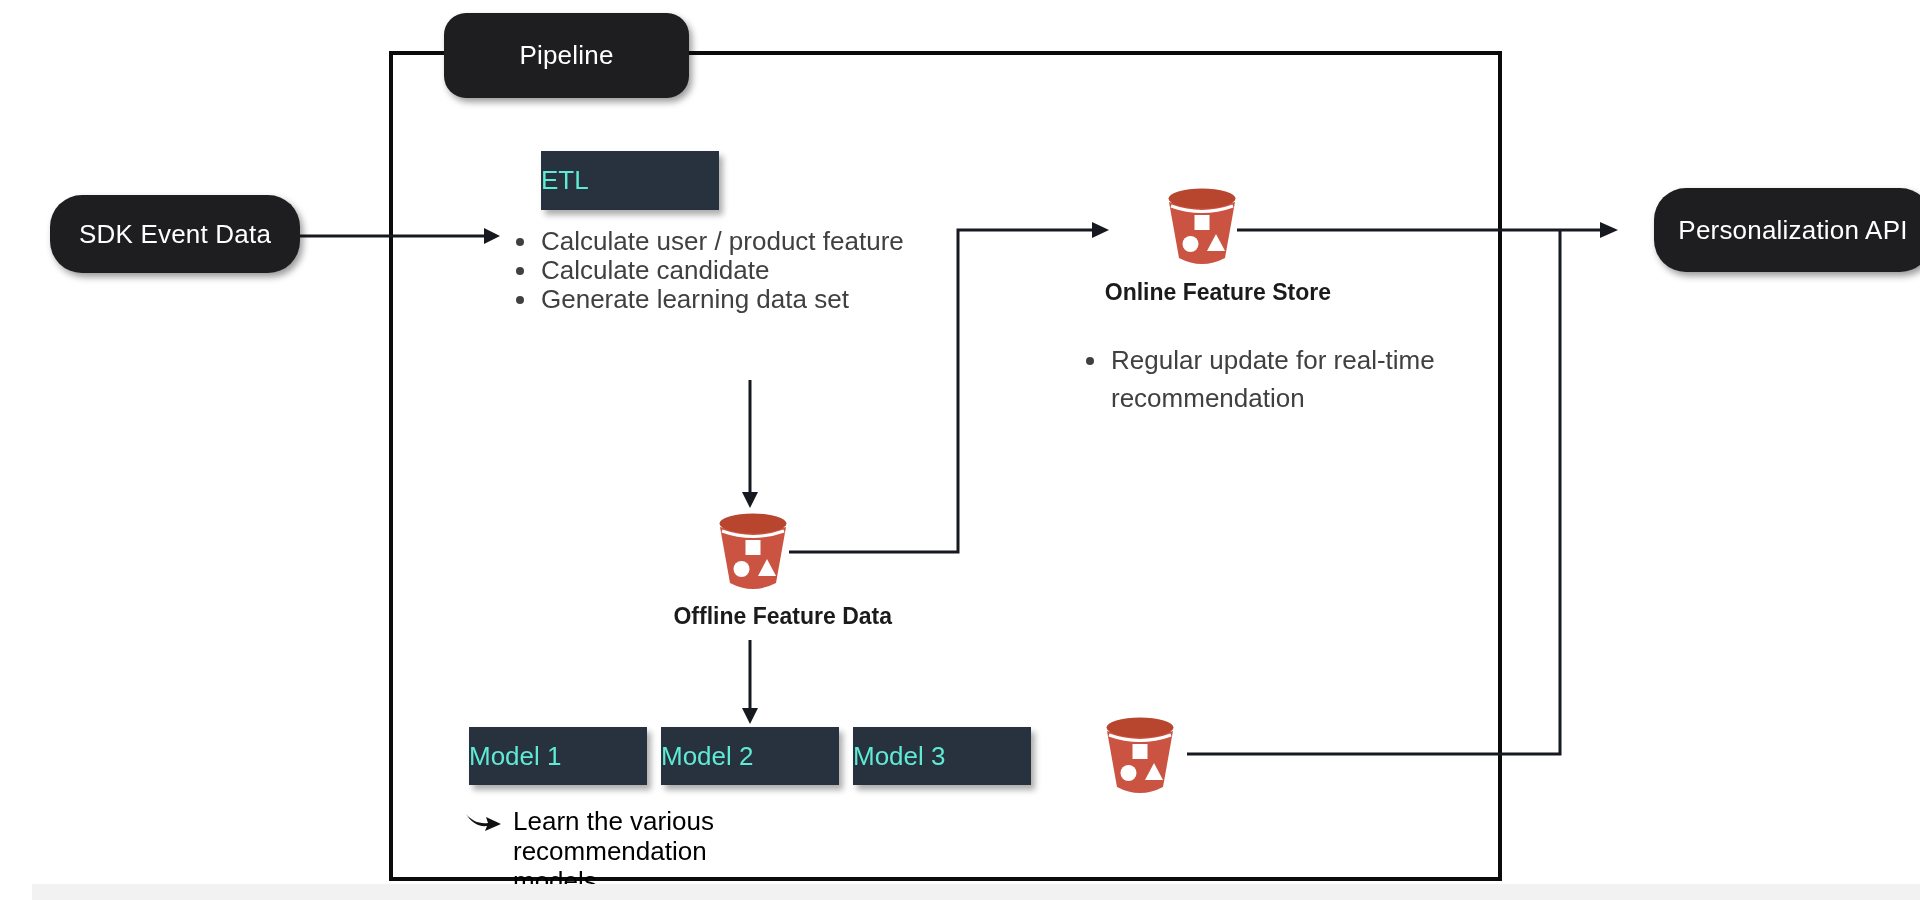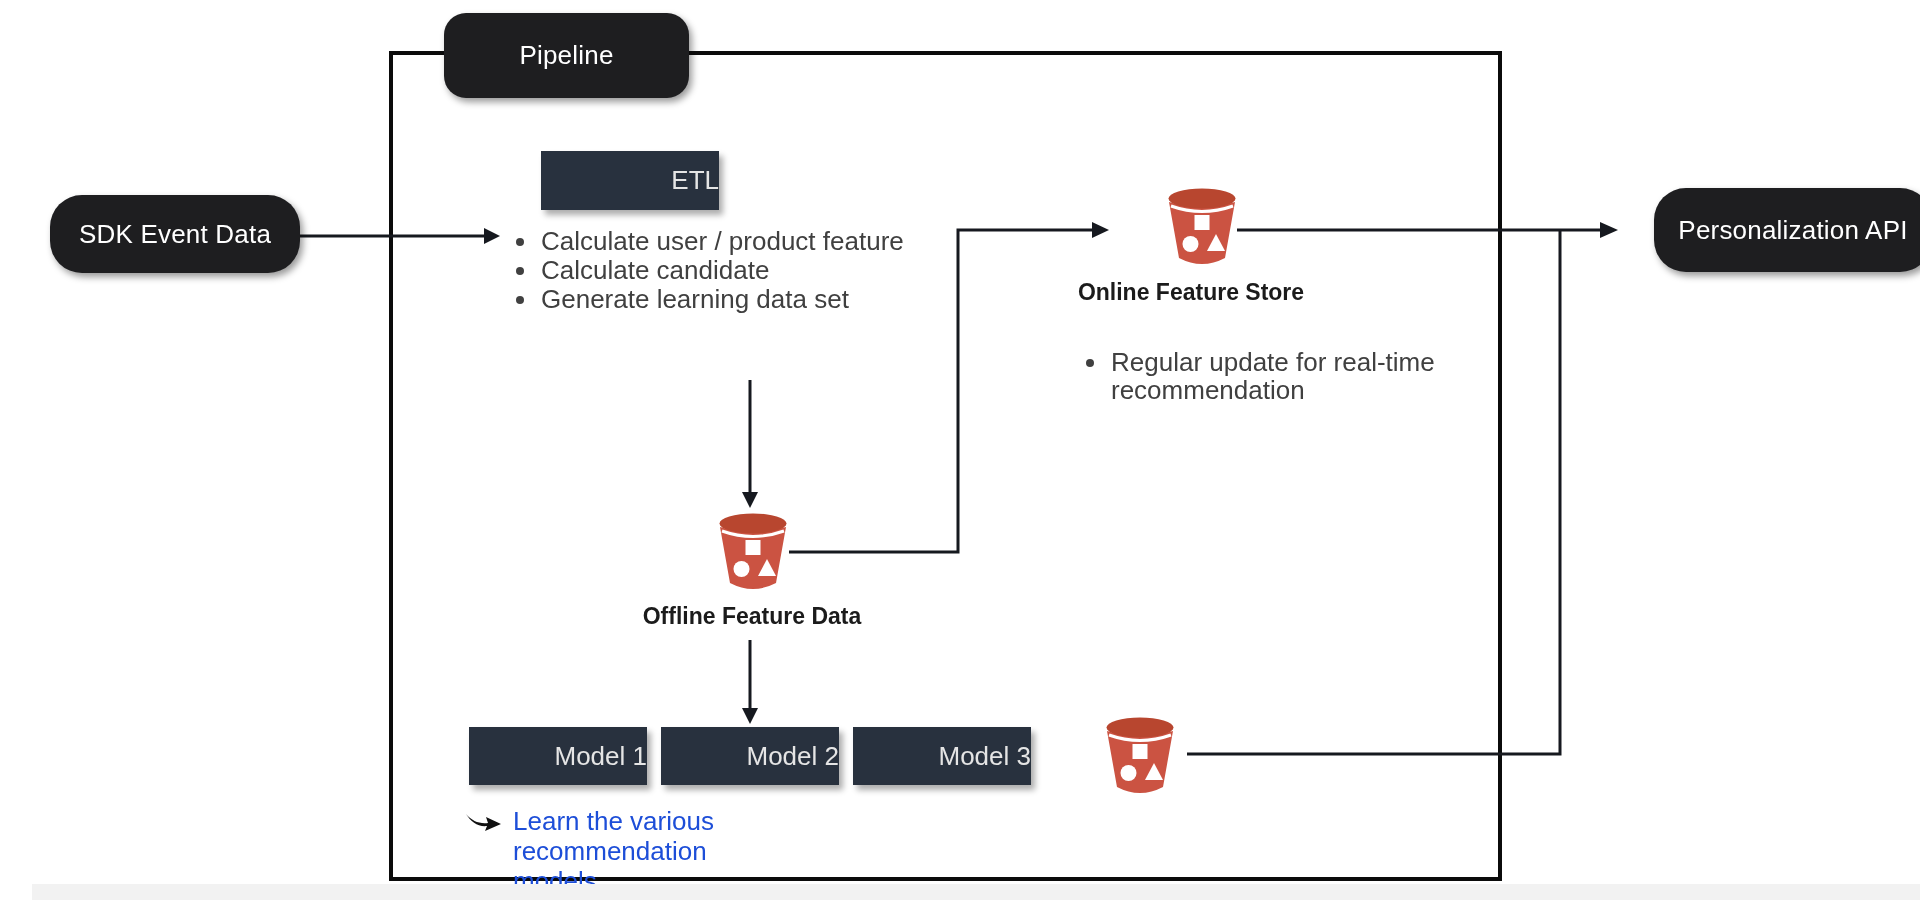--- a/index.html
+++ b/index.html
@@ -12,38 +12,38 @@
     border:4px solid #0b0b0b;box-sizing:border-box;background:transparent;
   }
   .connector-layer{position:absolute;left:0;top:0;width:1920px;height:900px;}
   .dark-box{
     position:absolute;background:#1e1e20;color:#ffffff;
     display:flex;align-items:center;justify-content:center;
     font-size:26px;font-weight:500;letter-spacing:.2px;
     border-radius:32px;box-shadow:3px 4px 7px rgba(0,0,0,.40);
   }
   .navy-box{
-    position:absolute;background:#28313e;color:#e5e5e5;
-    display:flex;align-items:center;justify-content:flex-end;
+    position:absolute;background:#28313e;color:#5eead4;
+    display:flex;align-items:center;justify-content:flex-start;
     font-size:26px;font-weight:500;
     box-shadow:4px 5px 6px rgba(0,0,0,.32);
   }
   .bullets{
     position:absolute;margin:0;list-style:disc outside;
     font-size:26px;line-height:29px;color:#404040;
   }
   .bullets li{padding-left:2px;}
   .store-label{
-    position:absolute;width:280px;text-align:center;
+    position:absolute;width:280px;text-align:right;
     font-size:23px;font-weight:bold;color:#1b1b1b;line-height:28px;
   }
   .bucket{position:absolute;}
   .annotation-text{
     position:absolute;left:481px;top:806px;width:282px;
-    font-size:26px;line-height:30px;color:#1d4ed8;
+    font-size:26px;line-height:30px;color:#000000;
   }
   .annotation-glyph{position:absolute;left:434px;top:810px;}
   .bottom-strip{position:absolute;left:0;top:884px;width:1920px;height:16px;background:#f2f2f2;}
 </style>
 </head>
 <body>
 
 <div class="canvas">
 
   <div class="pipeline-border"></div>
@@ -95,21 +95,21 @@
 
   <svg class="bucket" style="left:1135px;top:187px;" width="70" height="80" viewBox="0 0 70 80">
     <path d="M2,15 Q35,25 68,15 L58,71 Q35,83 12,71 Z" fill="#cb5342"></path>
     <ellipse cx="35" cy="11.5" rx="33.5" ry="10" fill="#b8462f"></ellipse>
     <path d="M4,19 Q35,30 66,19" stroke="#ffffff" stroke-width="3" fill="none"></path>
     <rect x="27.5" y="28" width="15" height="15" fill="#ffffff"></rect>
     <circle cx="23.5" cy="57" r="8" fill="#ffffff"></circle>
     <polygon points="40,64 58,64 49,47" fill="#ffffff"></polygon>
   </svg>
   <div class="store-label" style="left:1019px;top:278px;">Online Feature Store</div>
-  <ul class="bullets" style="left:1053px;top:348px;width:350px;padding-left:24px;line-height:28px;">
+  <ul class="bullets" style="left:1053px;top:341px;width:350px;padding-left:24px;line-height:38px;">
     <li>Regular update for real-time recommendation</li>
   </ul>
 
   <svg class="bucket" style="left:686px;top:512px;" width="70" height="80" viewBox="0 0 70 80">
     <path d="M2,15 Q35,25 68,15 L58,71 Q35,83 12,71 Z" fill="#cb5342"></path>
     <ellipse cx="35" cy="11.5" rx="33.5" ry="10" fill="#b8462f"></ellipse>
     <path d="M4,19 Q35,30 66,19" stroke="#ffffff" stroke-width="3" fill="none"></path>
     <rect x="27.5" y="28" width="15" height="15" fill="#ffffff"></rect>
     <circle cx="23.5" cy="57" r="8" fill="#ffffff"></circle>
     <polygon points="40,64 58,64 49,47" fill="#ffffff"></polygon>

